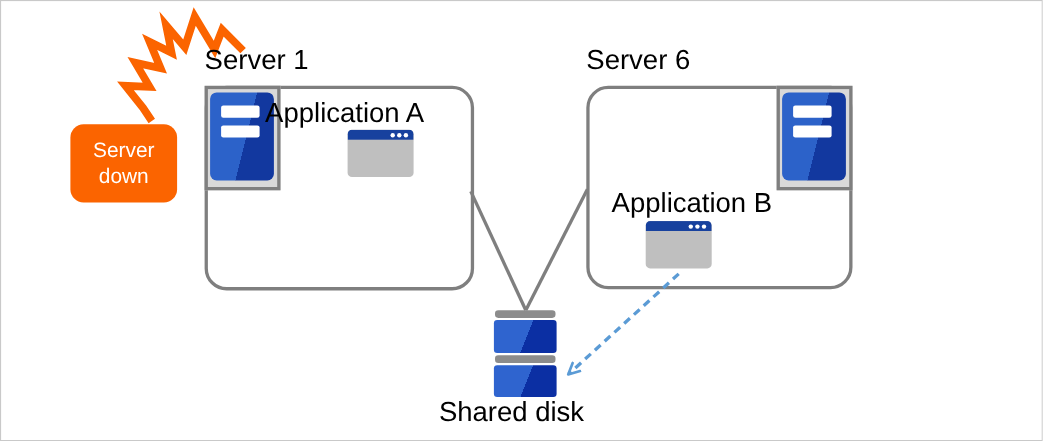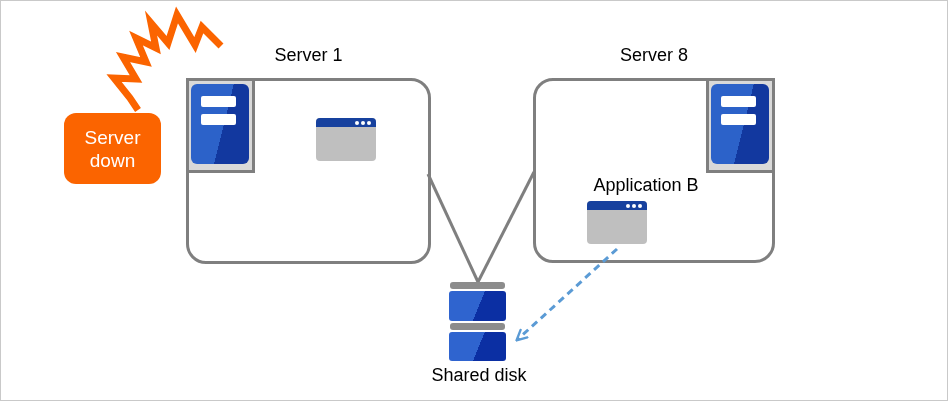--- a/index.html
+++ b/index.html
@@ -12,23 +12,23 @@
     border: 1px solid var(--canvas-border, #c9c9c9);
     box-sizing: border-box;
     overflow: hidden;
   }
 
   .abs { position: absolute; }
 
   
   .label {
     color: var(--text-black, #000);
-    font-size: 18px;
+    font-size: 25px;
     line-height: 21px;
-    text-align: center;
+    text-align: left;
     white-space: nowrap;
   }
 
   
   .server-box {
     border: 3px solid var(--outline-gray, #7f7f7f);
     border-radius: 20px;
     background: #ffffff;
     box-sizing: border-box;
   }
@@ -142,36 +142,37 @@
         <path class="arrowhead-path" d="M1,1 L9,5 L1,9" stroke="#5B9BD5" stroke-width="1.9" fill="none" stroke-linecap="round" stroke-linejoin="round"></path>
       </marker>
     </defs>
     <line class="vline" x1="427" y1="173" x2="477" y2="281"></line>
     <line class="vline" x1="533" y1="171" x2="477" y2="281"></line>
     <line class="dashed-arrow" x1="616" y1="248" x2="516" y2="339" marker-end="url(#arrowhead)"></line>
     <polyline class="bolt" points="220,45 201,26 194,44 176,14 167,42 150,22 155,47 135,37 145,61 122,56 135,78 113,77 129,97 137,109"></polyline>
   </svg>
 
   <div class="abs label" style="left:185px; top:44px; width:245px;">Server 1</div>
-  <div class="abs label" style="left:532px; top:44px; width:242px;">Server 8</div>
+  <div class="abs label" style="left:532px; top:44px; width:242px;">Server 6</div>
 
   <div class="abs tower" style="left:185px; top:77px;">
     <div class="chassis">
       <div class="bar bar1"></div>
       <div class="bar bar2"></div>
     </div>
   </div>
 
   <div class="abs tower" style="left:705px; top:77px;">
     <div class="chassis">
       <div class="bar bar1"></div>
       <div class="bar bar2"></div>
     </div>
   </div>
 
+  <div class="abs label" style="left:240px; top:92px; width:180px;">Application A</div>
   <div class="abs appwin" style="left:315px; top:117px;">
     <div class="titlebar"></div>
     <div class="dots">
       <div class="dot"></div>
       <div class="dot"></div>
       <div class="dot"></div>
     </div>
   </div>
 
   <div class="abs label" style="left:527px; top:174px; width:180px;padding-left:28px;">Application B</div>

